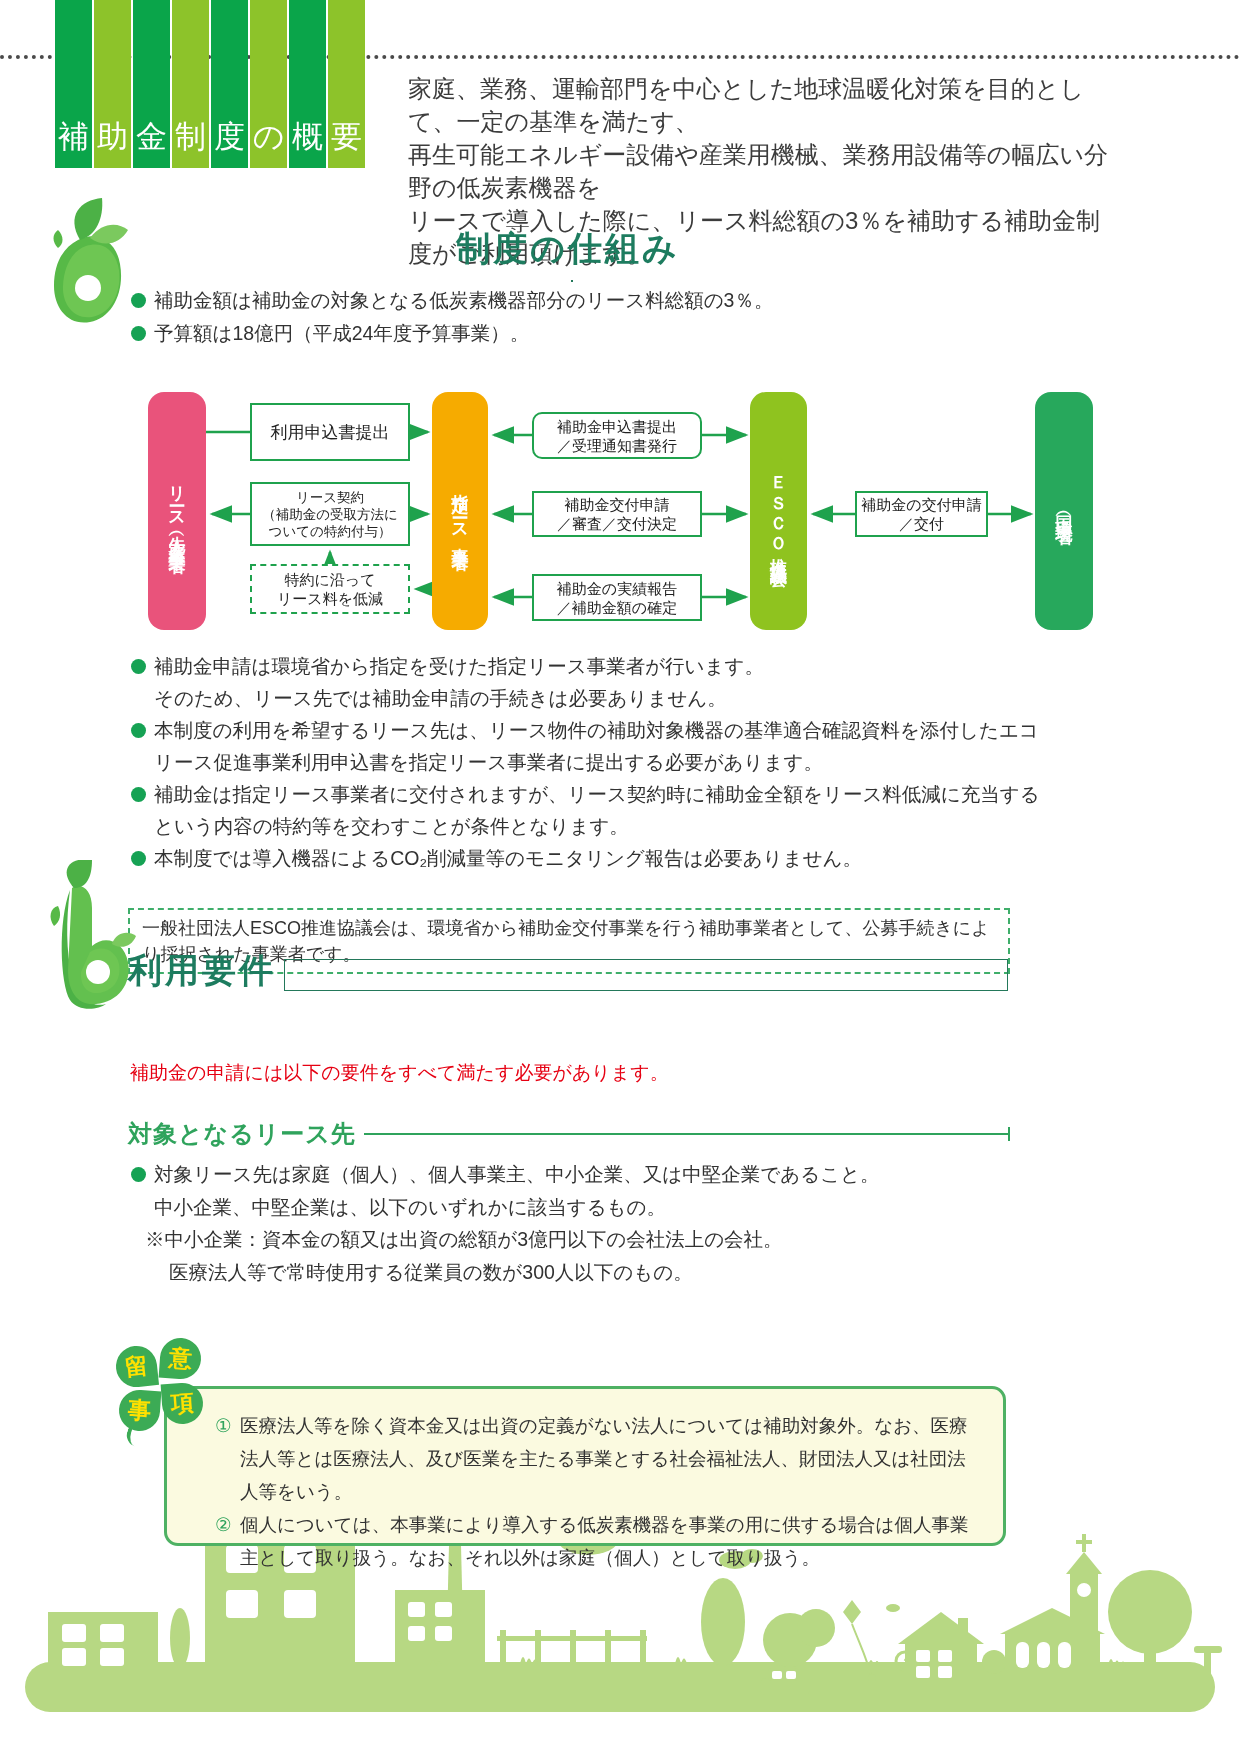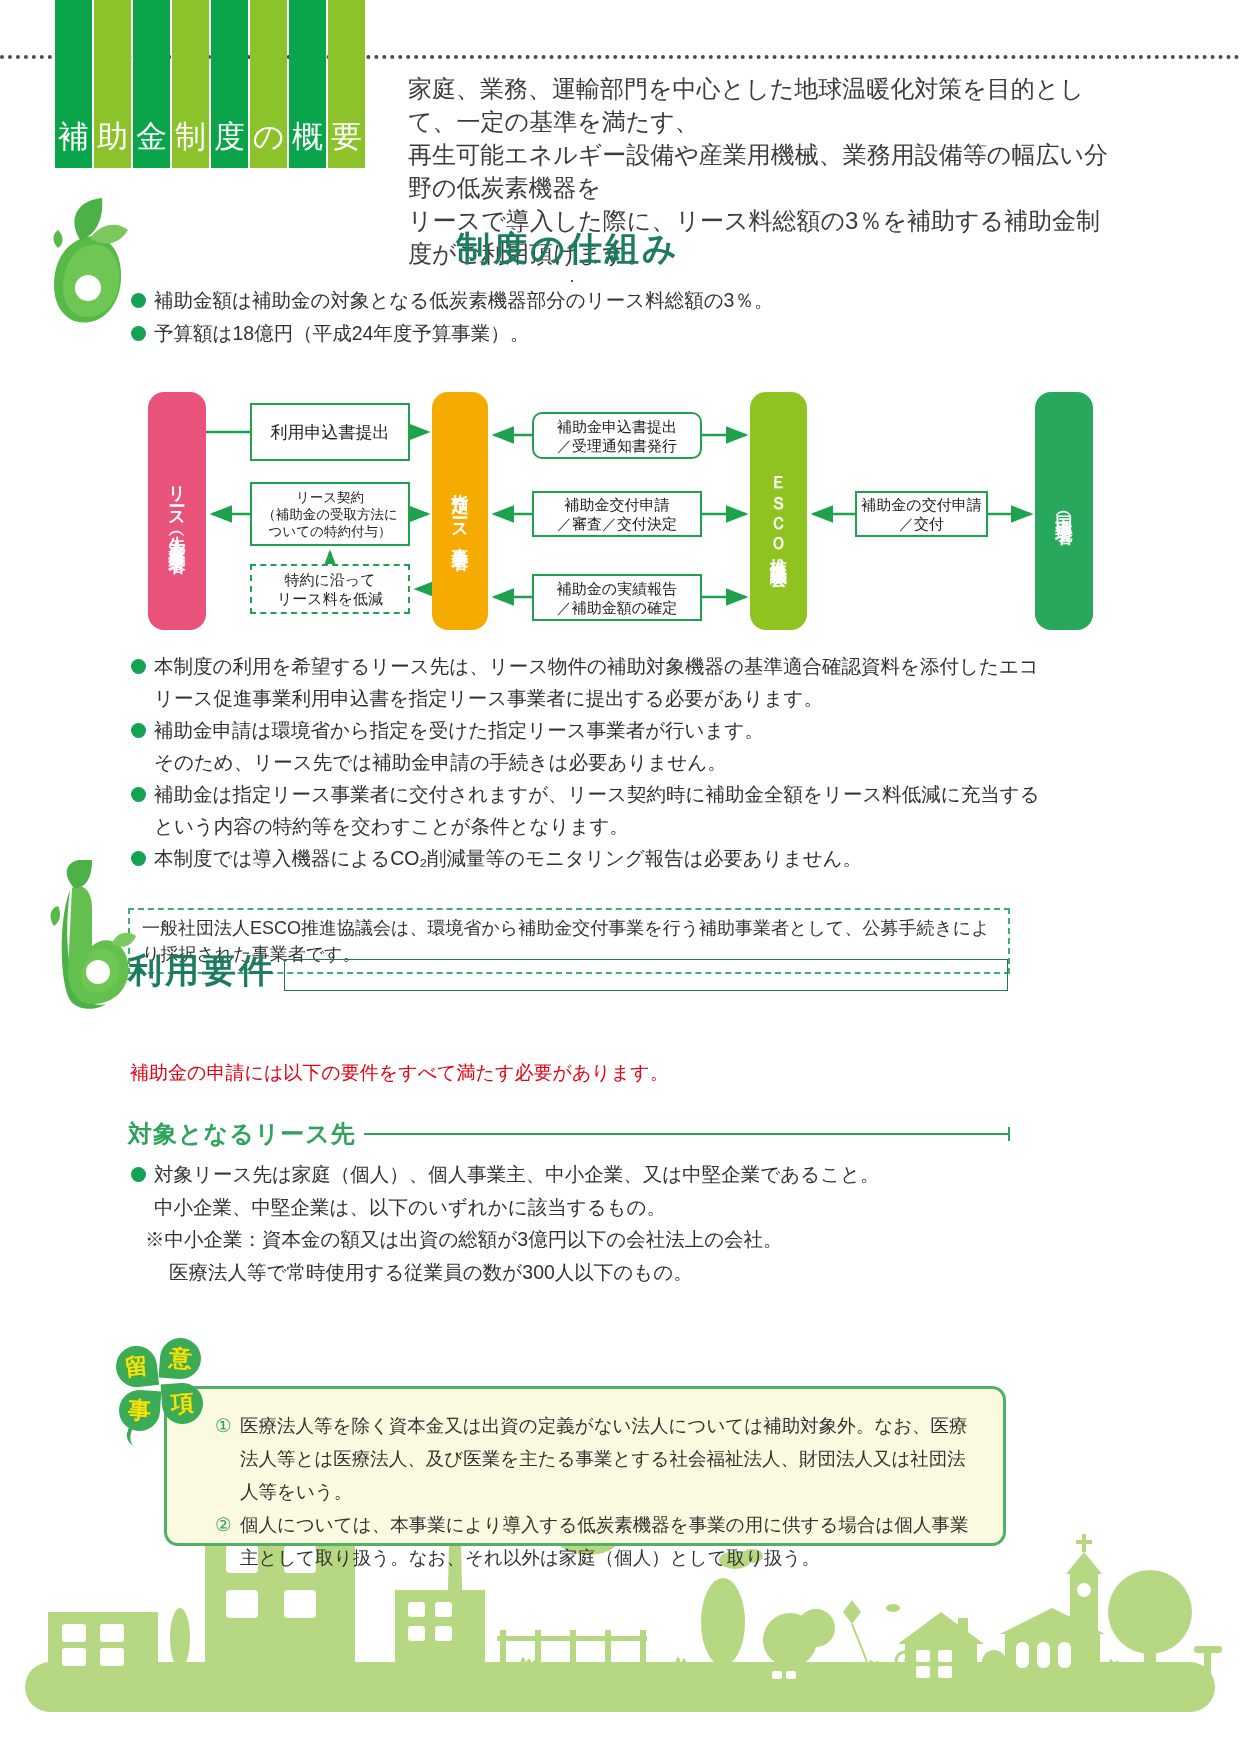--- a/index.html
+++ b/index.html
@@ -195,23 +195,23 @@
 ／受理通知書発行</div>
     <div id="box-grant-app" class="fc-box">補助金交付申請
 ／審査／交付決定</div>
     <div id="box-result" class="fc-box">補助金の実績報告
 ／補助金額の確定</div>
     <div id="box-grant-request" class="fc-box">補助金の交付申請
 ／交付</div>
   </div>
 
   <div class="post-bullets">
-    <p class="bullet"><span class="dot"></span><span class="preline">本制度の利用を希望するリース先は、リース物件の補助対象機器の基準適合確認資料を添付したエコリース促進事業利用申込書を指定リース事業者に提出する必要があります。</span></p>
     <p class="bullet"><span class="dot"></span><span class="preline">補助金申請は環境省から指定を受けた指定リース事業者が行います。
 そのため、リース先では補助金申請の手続きは必要ありません。</span></p>
+    <p class="bullet"><span class="dot"></span><span class="preline">本制度の利用を希望するリース先は、リース物件の補助対象機器の基準適合確認資料を添付したエコリース促進事業利用申込書を指定リース事業者に提出する必要があります。</span></p>
     <p class="bullet"><span class="dot"></span><span class="preline">補助金は指定リース事業者に交付されますが、リース契約時に補助金全額をリース料低減に充当するという内容の特約等を交わすことが条件となります。</span></p>
     <p class="bullet"><span class="dot"></span><span class="preline">本制度では導入機器によるCO₂削減量等のモニタリング報告は必要ありません。</span></p>
   </div>
 
   <div class="esco-note">一般社団法人ESCO推進協議会は、環境省から補助金交付事業を行う補助事業者として、公募手続きにより採択された事業者です。</div>
 
   <svg id="icon-b" class="sec-icon" width="90" height="152" viewBox="0 0 90 152">
     <path d="M22,30 C18,60 18,92 24,116 C30,138 44,148 58,144 C50,150 30,152 22,140 C12,124 10,60 22,30 Z" fill="#4cb146"></path>
     <path d="M24,28 C34,22 44,30 44,48 L44,86 C58,74 76,82 80,102 C84,124 70,142 48,144 C30,146 20,132 20,110 Z" fill="#63c04f"></path>
     <path d="M42,92 C54,84 68,90 71,104 C74,120 64,132 50,133 C38,134 32,124 33,112 Z" fill="#6ec653"></path>

